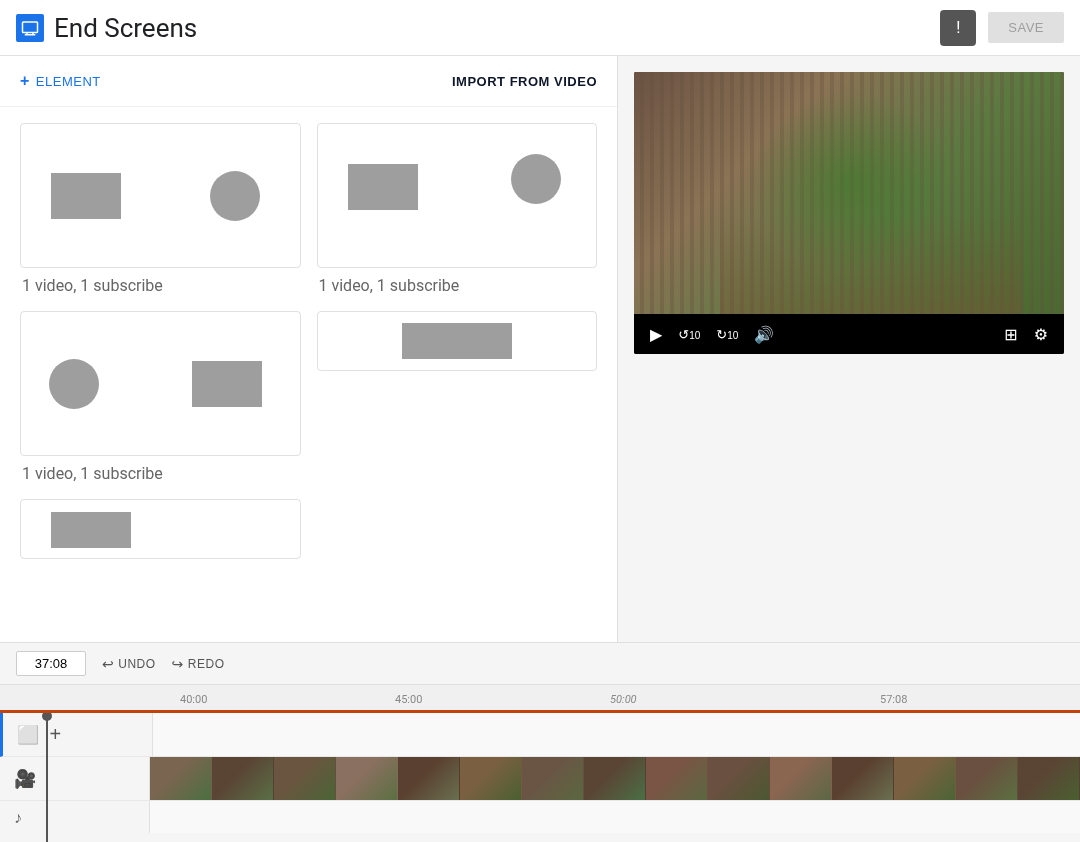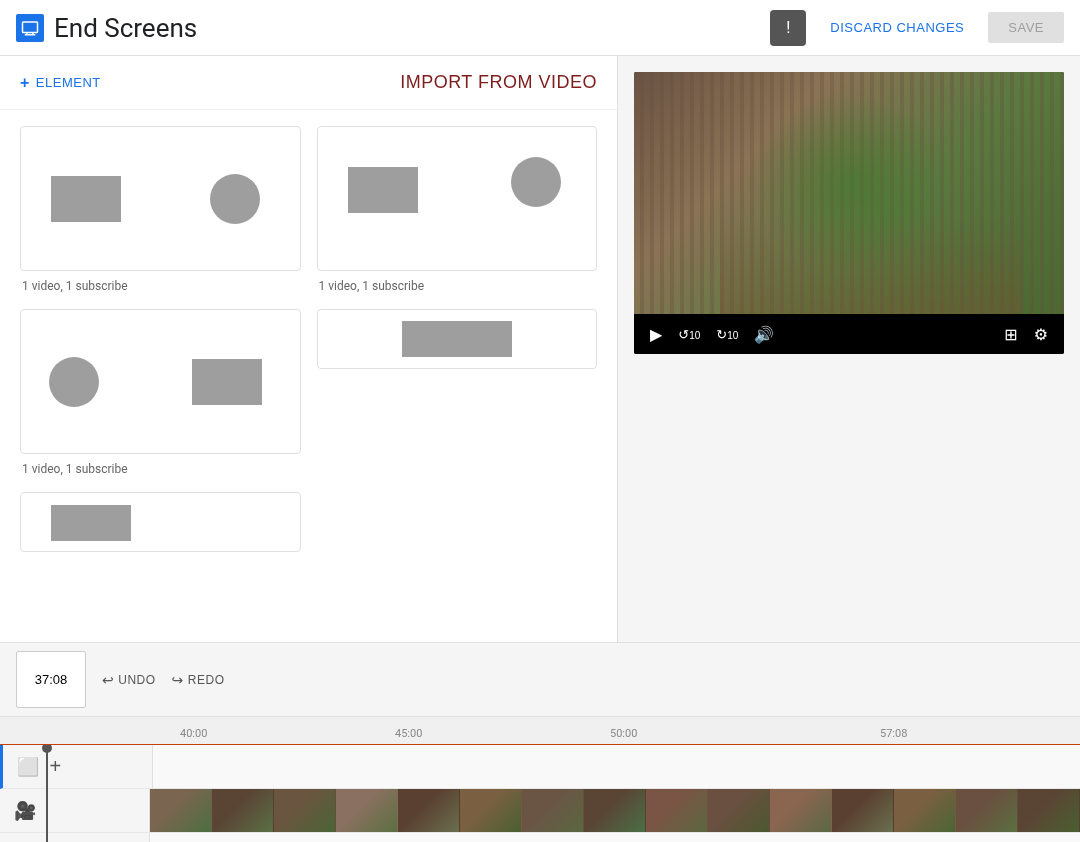--- a/index.html
+++ b/index.html
@@ -99,23 +99,23 @@
       color: #1a73e8;
       font-size: 13px;
       font-weight: 500;
       letter-spacing: 0.5px;
       text-transform: uppercase;
       cursor: pointer;
       background: none;
       border: none;
     }
     #import-btn {
-      color: #7f1d1d;
-      font-size: 18px;
-      font-weight: 400;
+      color: #0f172a;
+      font-size: 13px;
+      font-weight: 700;
       letter-spacing: 0.5px;
       text-transform: uppercase;
       cursor: pointer;
       background: none;
       border: none;
     }
 
     
     #templates-area {
       flex: 1;
@@ -206,21 +206,21 @@
 
     .tpl-5 .rect-block {
       width: 150px; height: 50px;
       background: #9e9e9e;
       position: absolute;
       left: 50%; top: 50%;
       transform: translate(-50%, -50%);
     }
 
     .template-label {
-      font-size: 12px;
+      font-size: 16px;
       color: #666;
       margin-top: 8px;
       padding-left: 2px;
     }
 
     
     #templates-area::-webkit-scrollbar {
       width: 6px;
     }
     #templates-area::-webkit-scrollbar-track {
@@ -384,21 +384,21 @@
       background: #555;
       position: absolute;
       top: -2px;
       left: -4px;
     }
 
     
     #ruler-container {
       height: 28px;
       background: #f0f0f0;
-      border-bottom: 1px solid #c2410c;
+      border-bottom: 3px solid #c2410c;
       position: relative;
       overflow: hidden;
     }
     .ruler-time {
       position: absolute;
       font-size: 11px;
       color: #888;
       bottom: 4px;
     }
 
@@ -468,21 +468,20 @@
         <rect x="2" y="4" width="20" height="14" rx="1" fill="none" stroke="#fff" stroke-width="2"></rect>
         <line x1="8" y1="18" x2="8" y2="21" stroke="#fff" stroke-width="2"></line>
         <line x1="16" y1="18" x2="16" y2="21" stroke="#fff" stroke-width="2"></line>
         <line x1="5" y1="21" x2="19" y2="21" stroke="#fff" stroke-width="2"></line>
       </svg>
     </div>
     <span id="header-title">End Screens</span>
   </div>
   <div id="header-right">
     <div id="alert-icon">!</div>
-    <button id="discard-btn">DISCARD CHANGES</button>
     <button id="save-btn">SAVE</button>
   </div>
 </div>
 
 <div id="main">
 
   <div id="left-panel">
 
     <div id="template-toolbar">
       <button id="add-element-btn">
@@ -558,35 +557,35 @@
         </div>
       </div>
     </div>
   </div>
 
 </div>
 
 <div id="bottom-panel">
 
   <div id="timeline-toolbar">
-    <input id="timecode" type="text" value="37:08" style="background: rgb(255, 255, 255); border: 1px solid rgb(204, 204, 204); padding: 20px 8px; font-size: 13px; font-weight: 500; border-radius: 2px; width: 70px; text-align: center;">
+    <input id="timecode" type="text" value="37:08" style="background: rgb(255, 255, 255); border: 1px solid rgb(204, 204, 204); padding: 4px 8px; font-size: 13px; font-weight: 500; border-radius: 2px; width: 70px; text-align: center;">
     <button class="timeline-action">
       <span class="timeline-action-icon">↩</span>
       <span>UNDO</span>
     </button>
     <button class="timeline-action">
       <span class="timeline-action-icon">↪</span>
       <span>REDO</span>
     </button>
   </div>
 
   <div id="ruler-container">
     <div class="ruler-time" style="left:180px;">40:00</div>
     <div class="ruler-time" style="left:395px;">45:00</div>
-    <div class="ruler-time" style="left:610px;">50:00</div>
+    <div class="ruler-time" style="left:610px;font-style:italic;">50:00</div>
     <div class="ruler-time" style="left:880px;">57:08</div>
   </div>
 
   <div id="timeline-tracks">
 
     <div id="playhead">
       <div id="playhead-dot"></div>
     </div>
 
     <div class="bottom-track-row" id="es-track-row">

